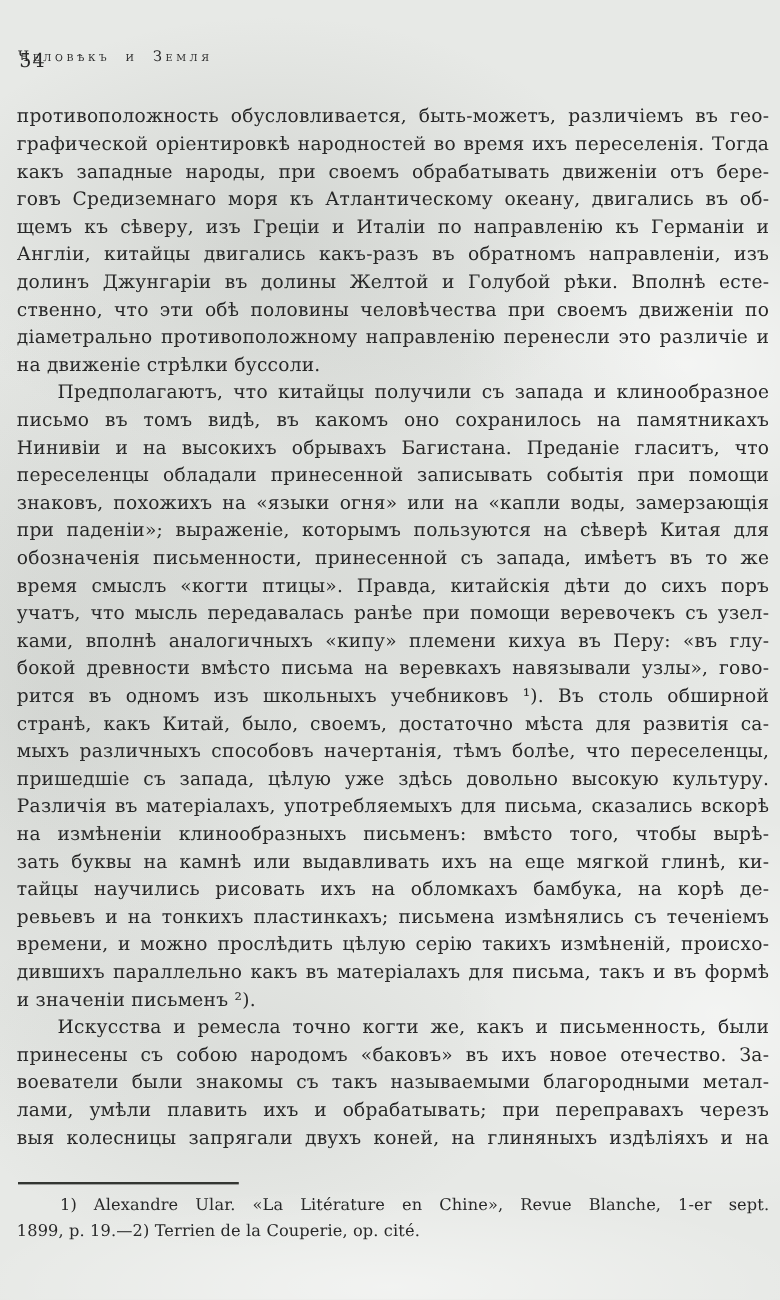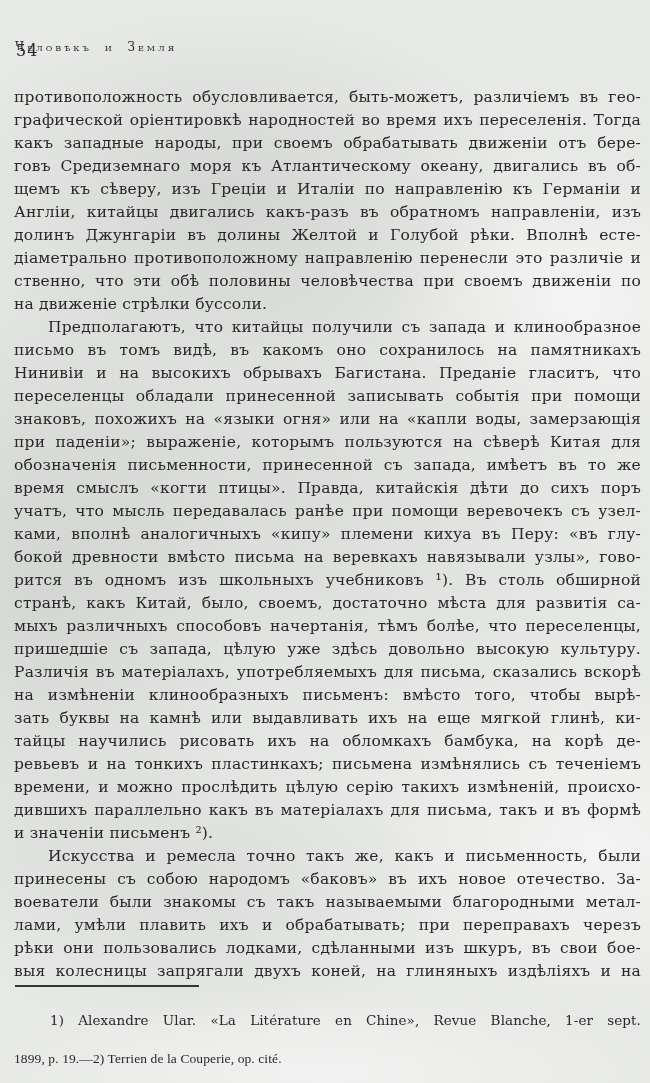--- a/index.html
+++ b/index.html
@@ -46,44 +46,43 @@
     width: 184px; height: 0;
     border-top: 2px solid #333632;
   }
   .footnote { position: absolute; top: 994px; left: 14px; width: 627px; }
   .fn-line {
     font-size: 13.5px;
     line-height: 21.5px;
     text-align: justify;
     text-align-last: justify;
     letter-spacing: 0.1px;
-    margin-top: 16px;
   }
-  .fn-line.no-just { text-align-last: left; font-family: Liberation Serif, serif; }
+  .fn-line.no-just { text-align-last: left; }
   .fn-line.indent { text-indent: 36px; }
 </style>
 </head>
 <body>
 
 <div class="page">
   <div class="header">
     <span class="pagenum">54</span>
     <span class="running-title">Человѣкъ и Земля</span>
   </div>
 
   <div class="body-text" id="body-text">
       <div class="line">противоположность обусловливается, быть-можетъ, различіемъ въ гео-</div>
       <div class="line">графической оріентировкѣ народностей во время ихъ переселенія. Тогда</div>
       <div class="line">какъ западные народы, при своемъ обрабатывать движеніи отъ бере-</div>
       <div class="line">говъ Средиземнаго моря къ Атлантическому океану, двигались въ об-</div>
       <div class="line">щемъ къ сѣверу, изъ Греціи и Италіи по направленію къ Германіи и</div>
       <div class="line">Англіи, китайцы двигались какъ-разъ въ обратномъ направленіи, изъ</div>
       <div class="line">долинъ Джунгаріи въ долины Желтой и Голубой рѣки. Вполнѣ есте-</div>
+      <div class="line">ственно, что эти обѣ половины человѣчества при своемъ движеніи по</div>
       <div class="line">діаметрально противоположному направленію перенесли это различіе и</div>
-      <div class="line">ственно, что эти обѣ половины человѣчества при своемъ движеніи по</div>
       <div class="line no-just">на движеніе стрѣлки буссоли.</div>
       <div class="line indent">Предполагаютъ, что китайцы получили съ запада и клинообразное</div>
       <div class="line">письмо въ томъ видѣ, въ какомъ оно сохранилось на памятникахъ</div>
       <div class="line">Нинивіи и на высокихъ обрывахъ Багистана. Преданіе гласитъ, что</div>
       <div class="line">переселенцы обладали принесенной записывать событія при помощи</div>
       <div class="line">знаковъ, похожихъ на «языки огня» или на «капли воды, замерзающія</div>
       <div class="line">при паденіи»; выраженіе, которымъ пользуются на сѣверѣ Китая для</div>
       <div class="line">обозначенія письменности, принесенной съ запада, имѣетъ въ то же</div>
       <div class="line">время смыслъ «когти птицы». Правда, китайскія дѣти до сихъ поръ</div>
       <div class="line">учатъ, что мысль передавалась ранѣе при помощи веревочекъ съ узел-</div>
@@ -94,25 +93,24 @@
       <div class="line">мыхъ различныхъ способовъ начертанія, тѣмъ болѣе, что переселенцы,</div>
       <div class="line">пришедшіе съ запада, цѣлую уже здѣсь довольно высокую культуру.</div>
       <div class="line">Различія въ матеріалахъ, употребляемыхъ для письма, сказались вскорѣ</div>
       <div class="line">на измѣненіи клинообразныхъ письменъ: вмѣсто того, чтобы вырѣ-</div>
       <div class="line">зать буквы на камнѣ или выдавливать ихъ на еще мягкой глинѣ, ки-</div>
       <div class="line">тайцы научились рисовать ихъ на обломкахъ бамбука, на корѣ де-</div>
       <div class="line">ревьевъ и на тонкихъ пластинкахъ; письмена измѣнялись съ теченіемъ</div>
       <div class="line">времени, и можно прослѣдить цѣлую серію такихъ измѣненій, происхо-</div>
       <div class="line">дившихъ параллельно какъ въ матеріалахъ для письма, такъ и въ формѣ</div>
       <div class="line no-just">и значеніи письменъ ²).</div>
-      <div class="line indent">Искусства и ремесла точно такъ же, какъ и письменность, были</div>
+      <div class="line indent">Искусства и ремесла точно когти же, какъ и письменность, были</div>
       <div class="line">принесены съ собою народомъ «баковъ» въ ихъ новое отечество. За-</div>
       <div class="line">воеватели были знакомы съ такъ называемыми благородными метал-</div>
       <div class="line">лами, умѣли плавить ихъ и обрабатывать; при переправахъ черезъ</div>
-      <div class="line">рѣки они пользовались лодками, сдѣланными изъ шкуръ, въ свои бое-</div>
       <div class="line">выя колесницы запрягали двухъ коней, на глиняныхъ издѣліяхъ и на</div>
     </div>
 
   <div class="footnote-rule"></div>
 
   <div class="footnote" id="footnote">
       <div class="fn-line indent">1) Alexandre Ular. «La Litérature en Chine», Revue Blanche, 1-er sept.</div>
       <div class="fn-line no-just">1899, p. 19.—2) Terrien de la Couperie, op. cité.</div>
     </div>
 </div>

